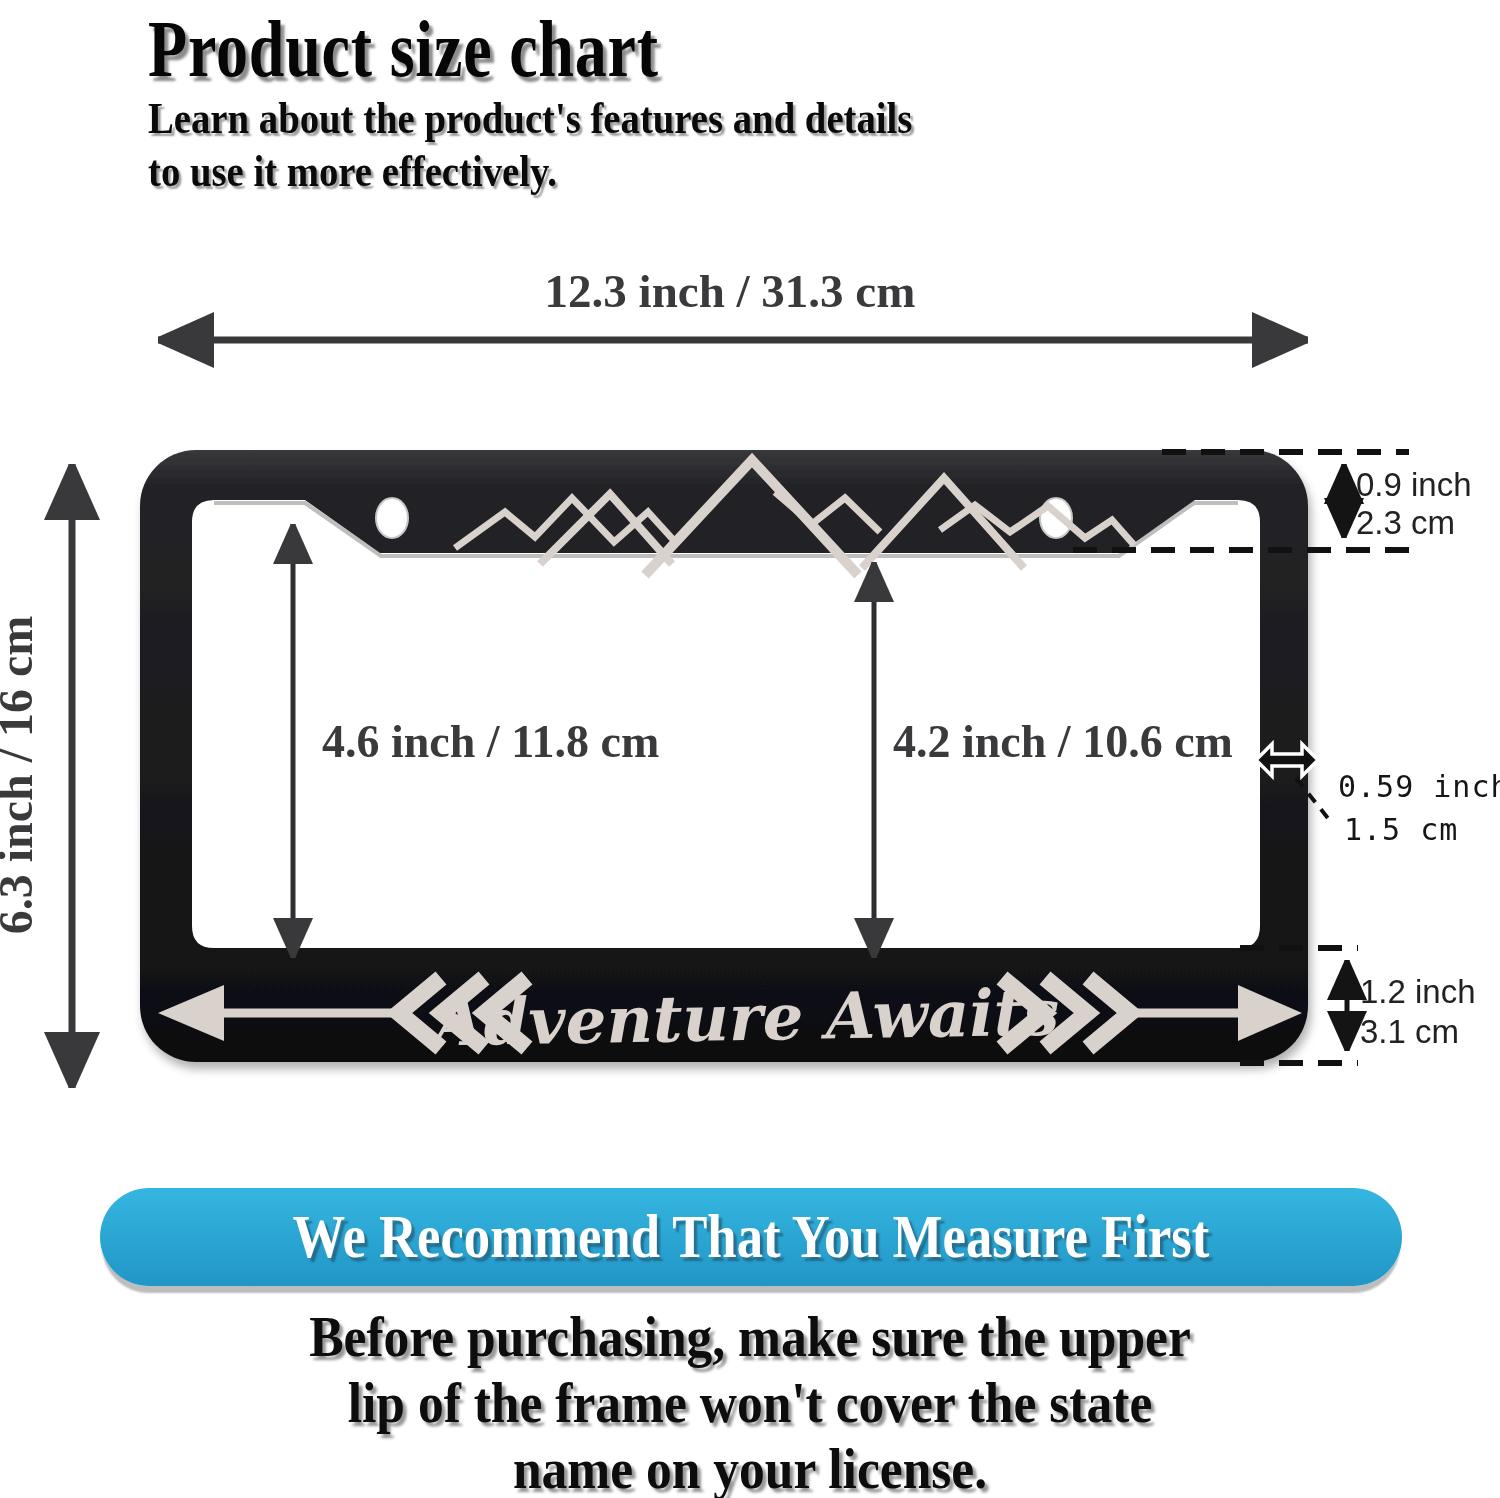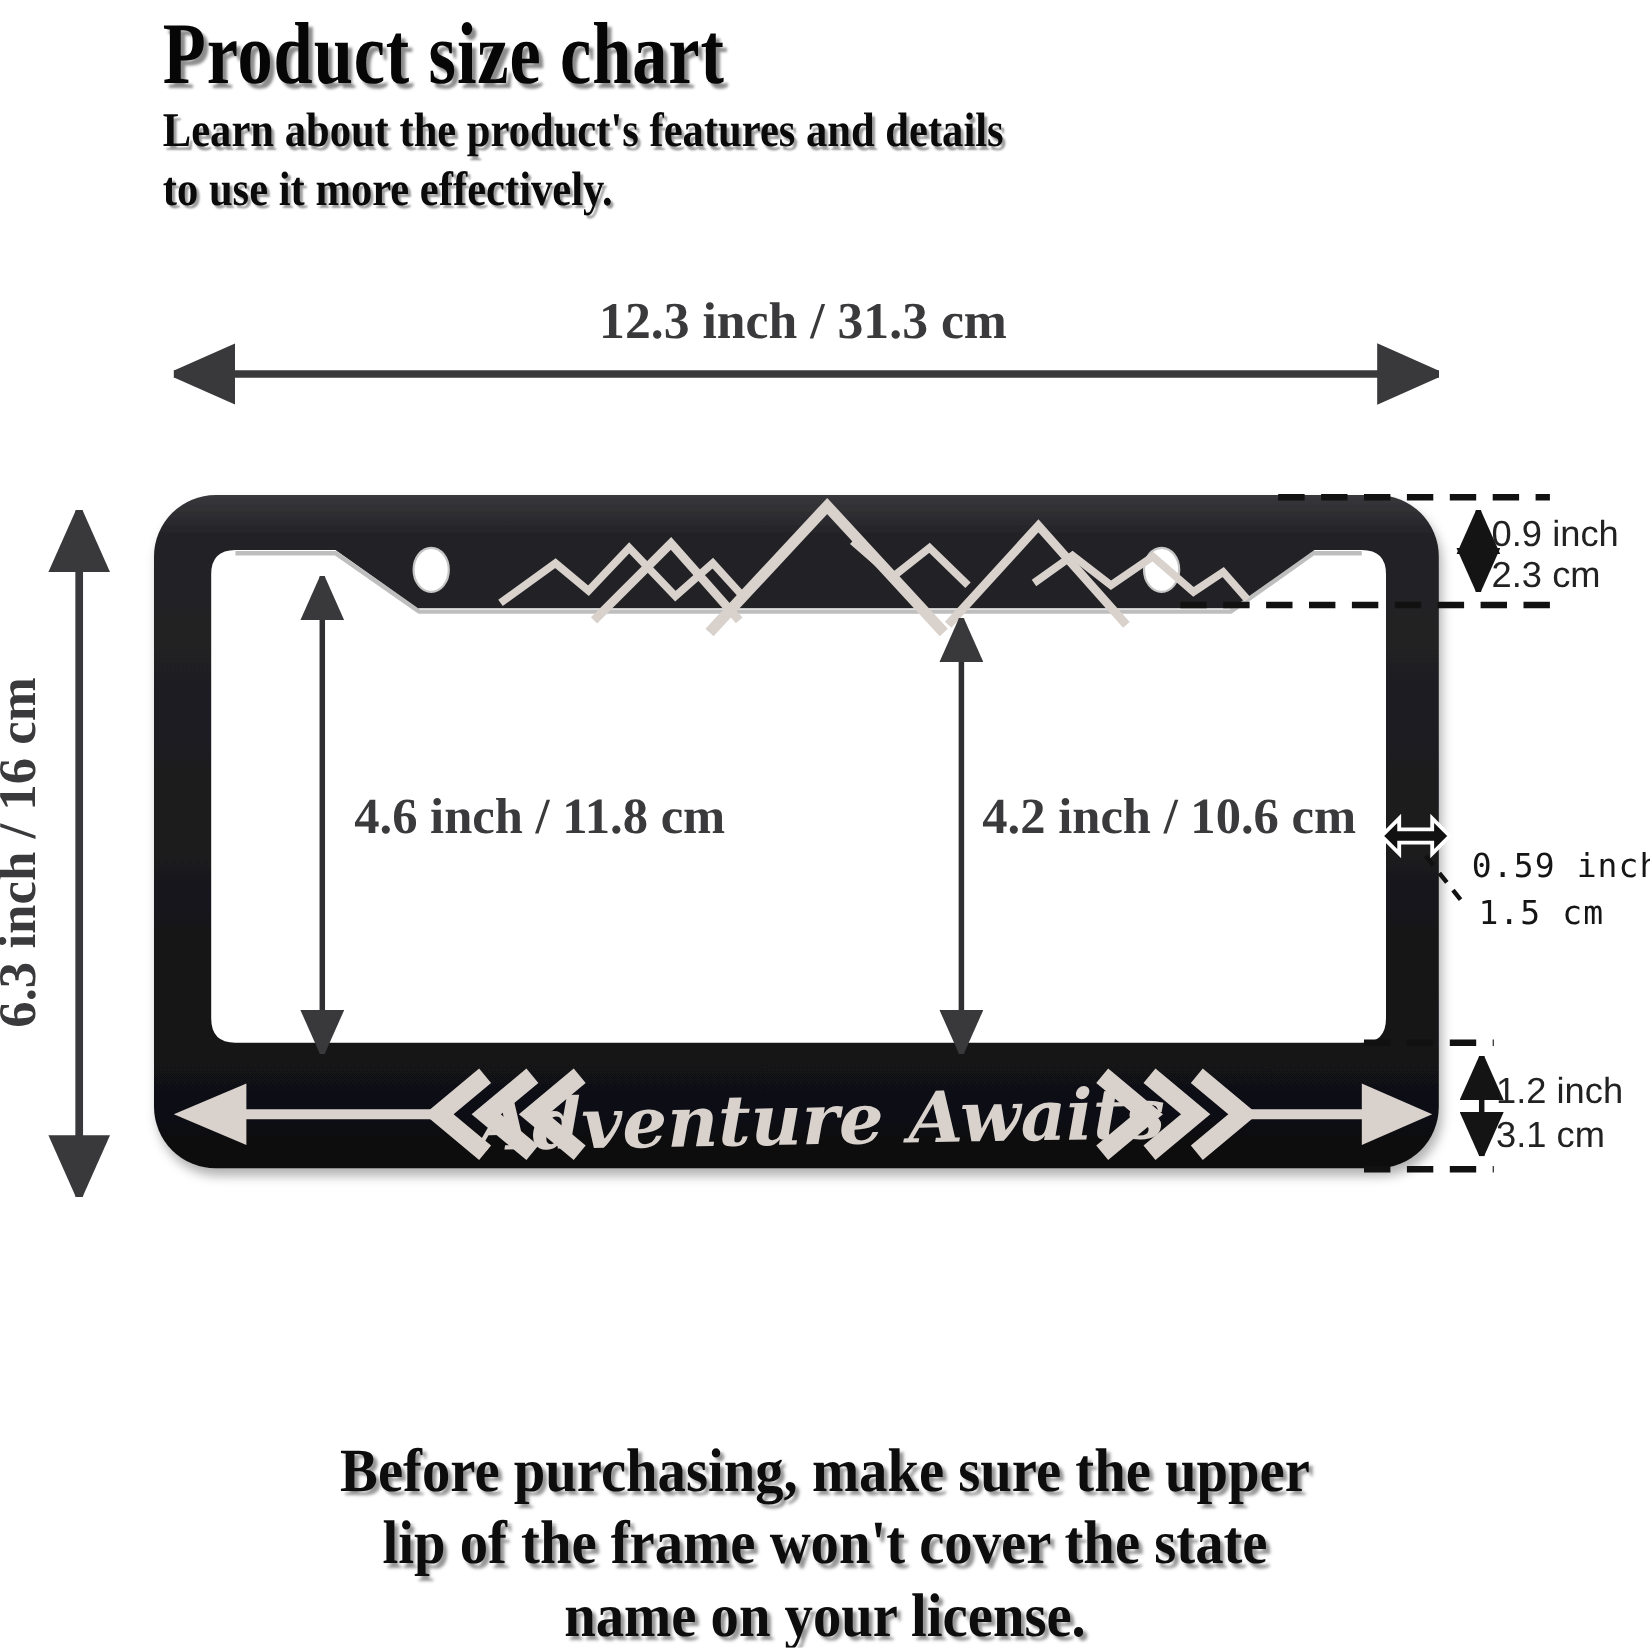--- a/index.html
+++ b/index.html
@@ -123,20 +123,23 @@
 
     <g>
       <line x1="1240" y1="948" x2="1358" y2="948" stroke="#111" stroke-width="6" stroke-dasharray="24 15"></line>
       <line x1="1240" y1="1063" x2="1358" y2="1063" stroke="#111" stroke-width="6" stroke-dasharray="24 15"></line>
       <line x1="1347" y1="960" x2="1347" y2="1051" stroke="#141414" stroke-width="5" marker-start="url(#mblack)" marker-end="url(#mblack)"></line>
       <text class="dim-sans" x="1360" y="1003">1.2 inch</text>
       <text class="dim-sans" x="1360" y="1043">3.1 cm</text>
     </g>
   </svg>
 
+  <div class="banner">
+    <div class="banner-text">We Recommend That You Measure First</div>
+  </div>
 
   <div class="footer">
     <div>Before purchasing, make sure the upper</div>
     <div>lip of the frame won't cover the state</div>
     <div>name on your license.</div>
   </div>
 
 </div>
 
 </body></html>

